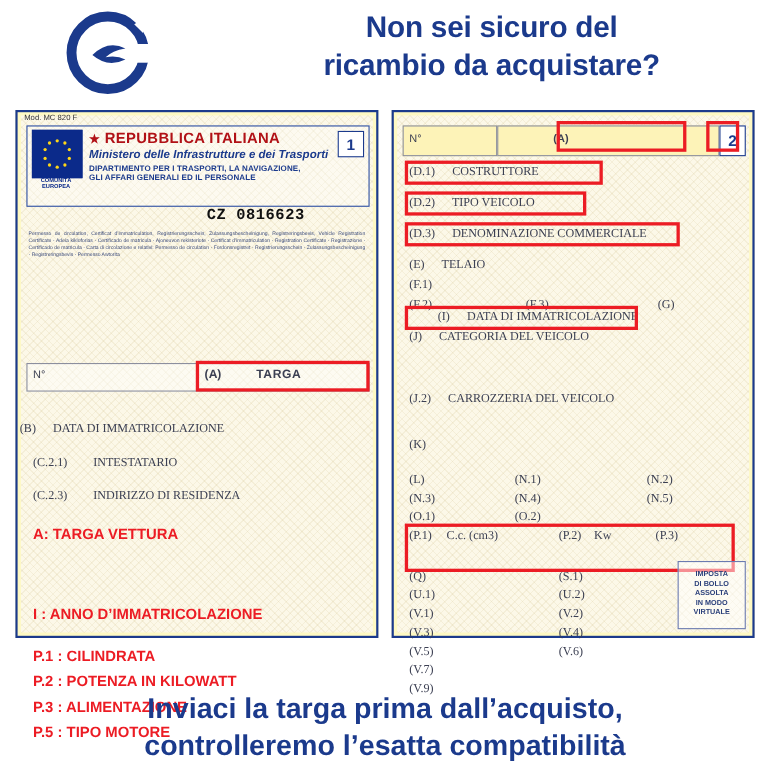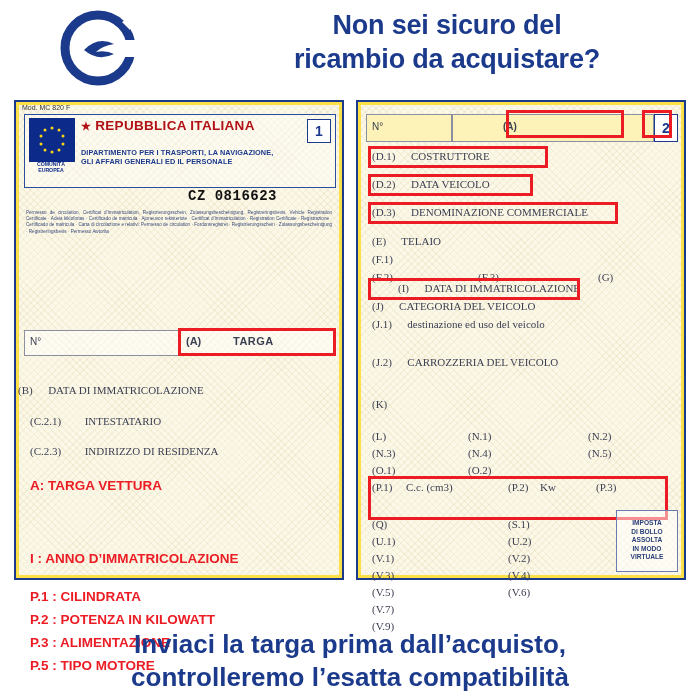--- a/index.html
+++ b/index.html
@@ -32,21 +32,21 @@
     position:absolute;left:0;bottom:6px;width:700px;
     text-align:center;
     color:#1b3a8c;
     font-weight:bold;
     font-size:26px;
     line-height:33px;
   }
   
   .doc{
     position:absolute;
-    background:#fde047;
+    background:#fef9c3;
     border:2px solid #1b3a8c;
     box-sizing:border-box;
   }
   .doc-left{ left:14px; top:100px; width:330px; height:480px; }
   .doc-right{ left:356px; top:100px; width:330px; height:480px; }
 
   .guilloche{
     position:absolute;inset:3px;
     background:
       repeating-linear-gradient(45deg, rgba(200,180,120,.14) 0 1px, transparent 1px 5px),
@@ -205,20 +205,21 @@
             <circle cx="11" cy="17" r="1.5"></circle>
               <circle cx="15" cy="11" r="1.5"></circle>
           </g>
         </svg>
       </div>
       <div class="eu-label">COMUNITÀ<br>EUROPEA</div>
       <div class="rep-title">
         <span class="rep-star">★</span>
         <span>REPUBBLICA ITALIANA</span>
       </div>
+      <div class="min-title">Ministero delle Infrastrutture e dei Trasporti</div>
       <div class="min-sub">DIPARTIMENTO PER I TRASPORTI, LA NAVIGAZIONE,<br>GLI AFFARI GENERALI ED IL PERSONALE</div>
       <div class="box-num">1</div>
     </div>
 
     <div class="carta-num">CZ 0816623</div>
     <div class="microtext">Permesso de circulation, Certificat d’immatriculation, Registrierungsschein, Zulassungsbescheinigung, Registreringsbevis, Vehicle Registration Certificate · Adeia kikloforias · Certificado de matricula · Ajoneuvon rekisteriote · Certificat d’immatriculation · Registration Certificate · Registrazione · Certificado de matricula · Carta di circolazione e relativi: Permesso de circulation · Fordonsregistret · Registrierungsschein · Zulassungsbescheinigung · Registreringsbevis · Permesso Awtorita</div>
 
     <div class="strip">
       <span class="n">N°</span>
       <div class="strip-a">
@@ -272,21 +273,21 @@
     <div class="field" style="left:14px;top:48px;">
       <span>(D.1)</span>
       <span style="display:inline-block;width:10px;"></span>
       <span>COSTRUTTORE</span>
     </div>
     <div class="redbox" style="left:10px;top:44px;width:180px;height:22px;"></div>
 
     <div class="field" style="left:14px;top:76px;">
       <span>(D.2)</span>
       <span style="display:inline-block;width:10px;"></span>
-      <span>DATA VEICOLO</span>
+      <span>TIPO VEICOLO</span>
     </div>
     <div class="redbox" style="left:10px;top:72px;width:165px;height:22px;"></div>
 
     <div class="field" style="left:14px;top:104px;">
       <span>(D.3)</span>
       <span style="display:inline-block;width:10px;"></span>
       <span>DENOMINAZIONE COMMERCIALE</span>
     </div>
     <div class="redbox" style="left:10px;top:100px;width:250px;height:22px;"></div>
 
@@ -305,25 +306,20 @@
       <span style="display:inline-block;width:10px;"></span>
       <span>DATA DI IMMATRICOLAZIONE</span>
     </div>
     <div class="redbox" style="left:10px;top:176px;width:212px;height:22px;"></div>
 
     <div class="field" style="left:14px;top:198px;">
       <span>(J)</span>
       <span style="display:inline-block;width:10px;"></span>
       <span>CATEGORIA DEL VEICOLO</span>
     </div>
-    <div class="field" style="left:14px;top:216px;">
-      <span>(J.1)</span>
-      <span style="display:inline-block;width:10px;"></span>
-      <span>destinazione ed uso del veicolo</span>
-    </div>
     <div class="field" style="left:14px;top:254px;">
       <span>(J.2)</span>
       <span style="display:inline-block;width:10px;"></span>
       <span>CARROZZERIA DEL VEICOLO</span>
     </div>
 
     <div class="field" style="left:14px;top:296px;">(K)</div>
 
     <div class="field" style="left:14px;top:328px;">(L)</div>
     <div class="field" style="left:110px;top:328px;">(N.1)</div>

